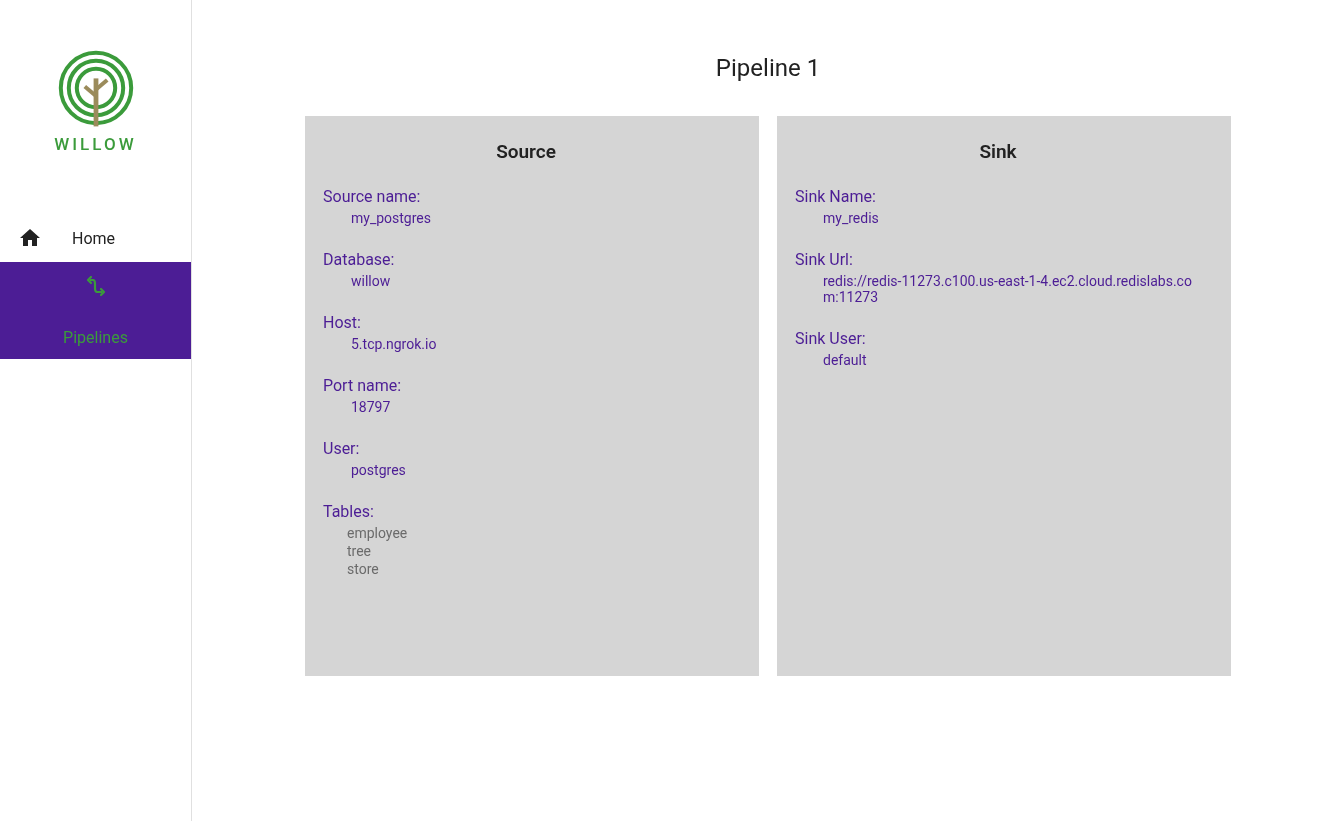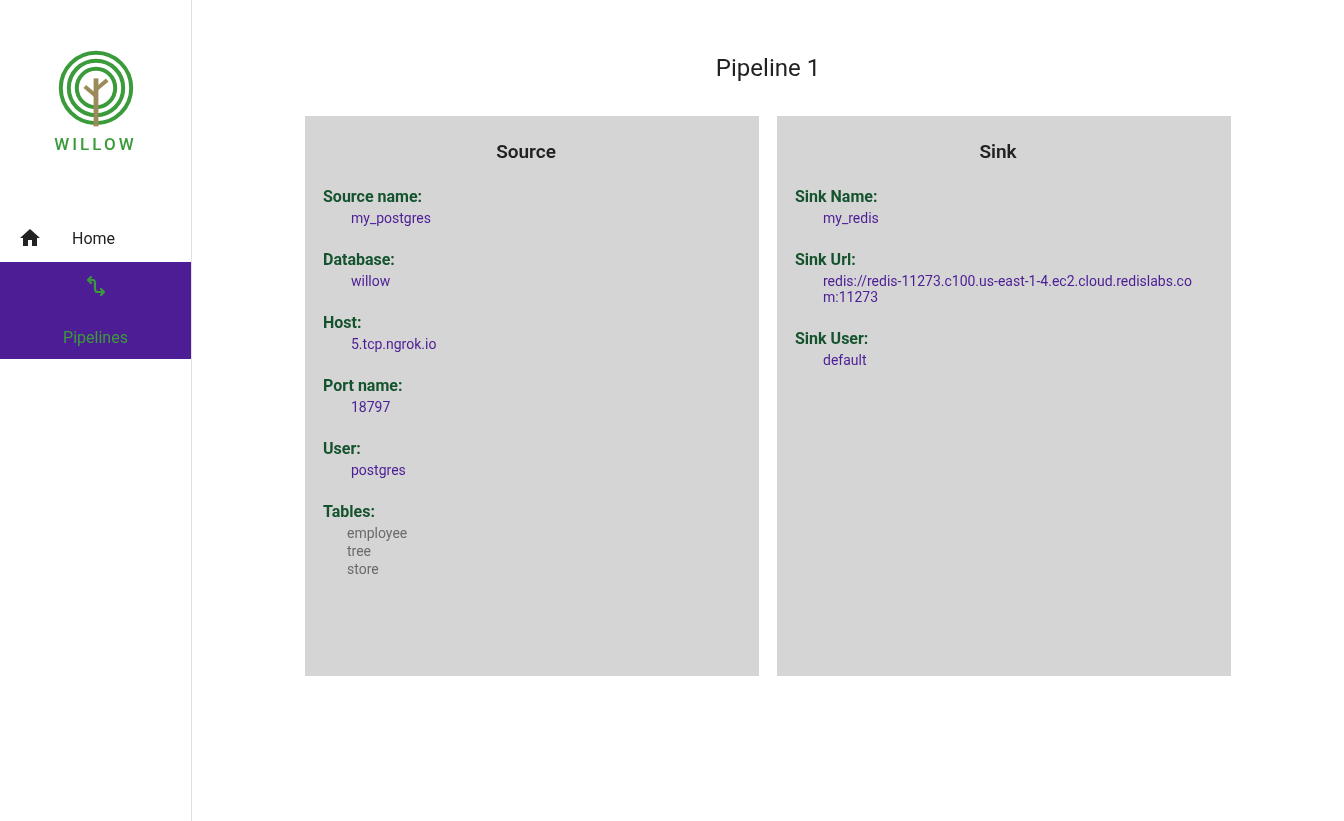--- a/index.html
+++ b/index.html
@@ -98,23 +98,22 @@
       font-weight: 600;
       color: #222;
       text-align: center;
       margin-bottom: 24px;
     }
     .field {
       margin-bottom: 24px;
     }
     .field-label {
       font-size: 16px;
-      color: #14532d;
+      color: #4c1d95;
       margin-bottom: 4px;
-      font-weight: bold;
     }
     .field-value {
       font-size: 14px;
       color: #4c1d95;
       word-break: break-all;
       margin-left: 28px;
     }
     .tables-list {
       padding-left: 24px;
       margin-top: 4px;

